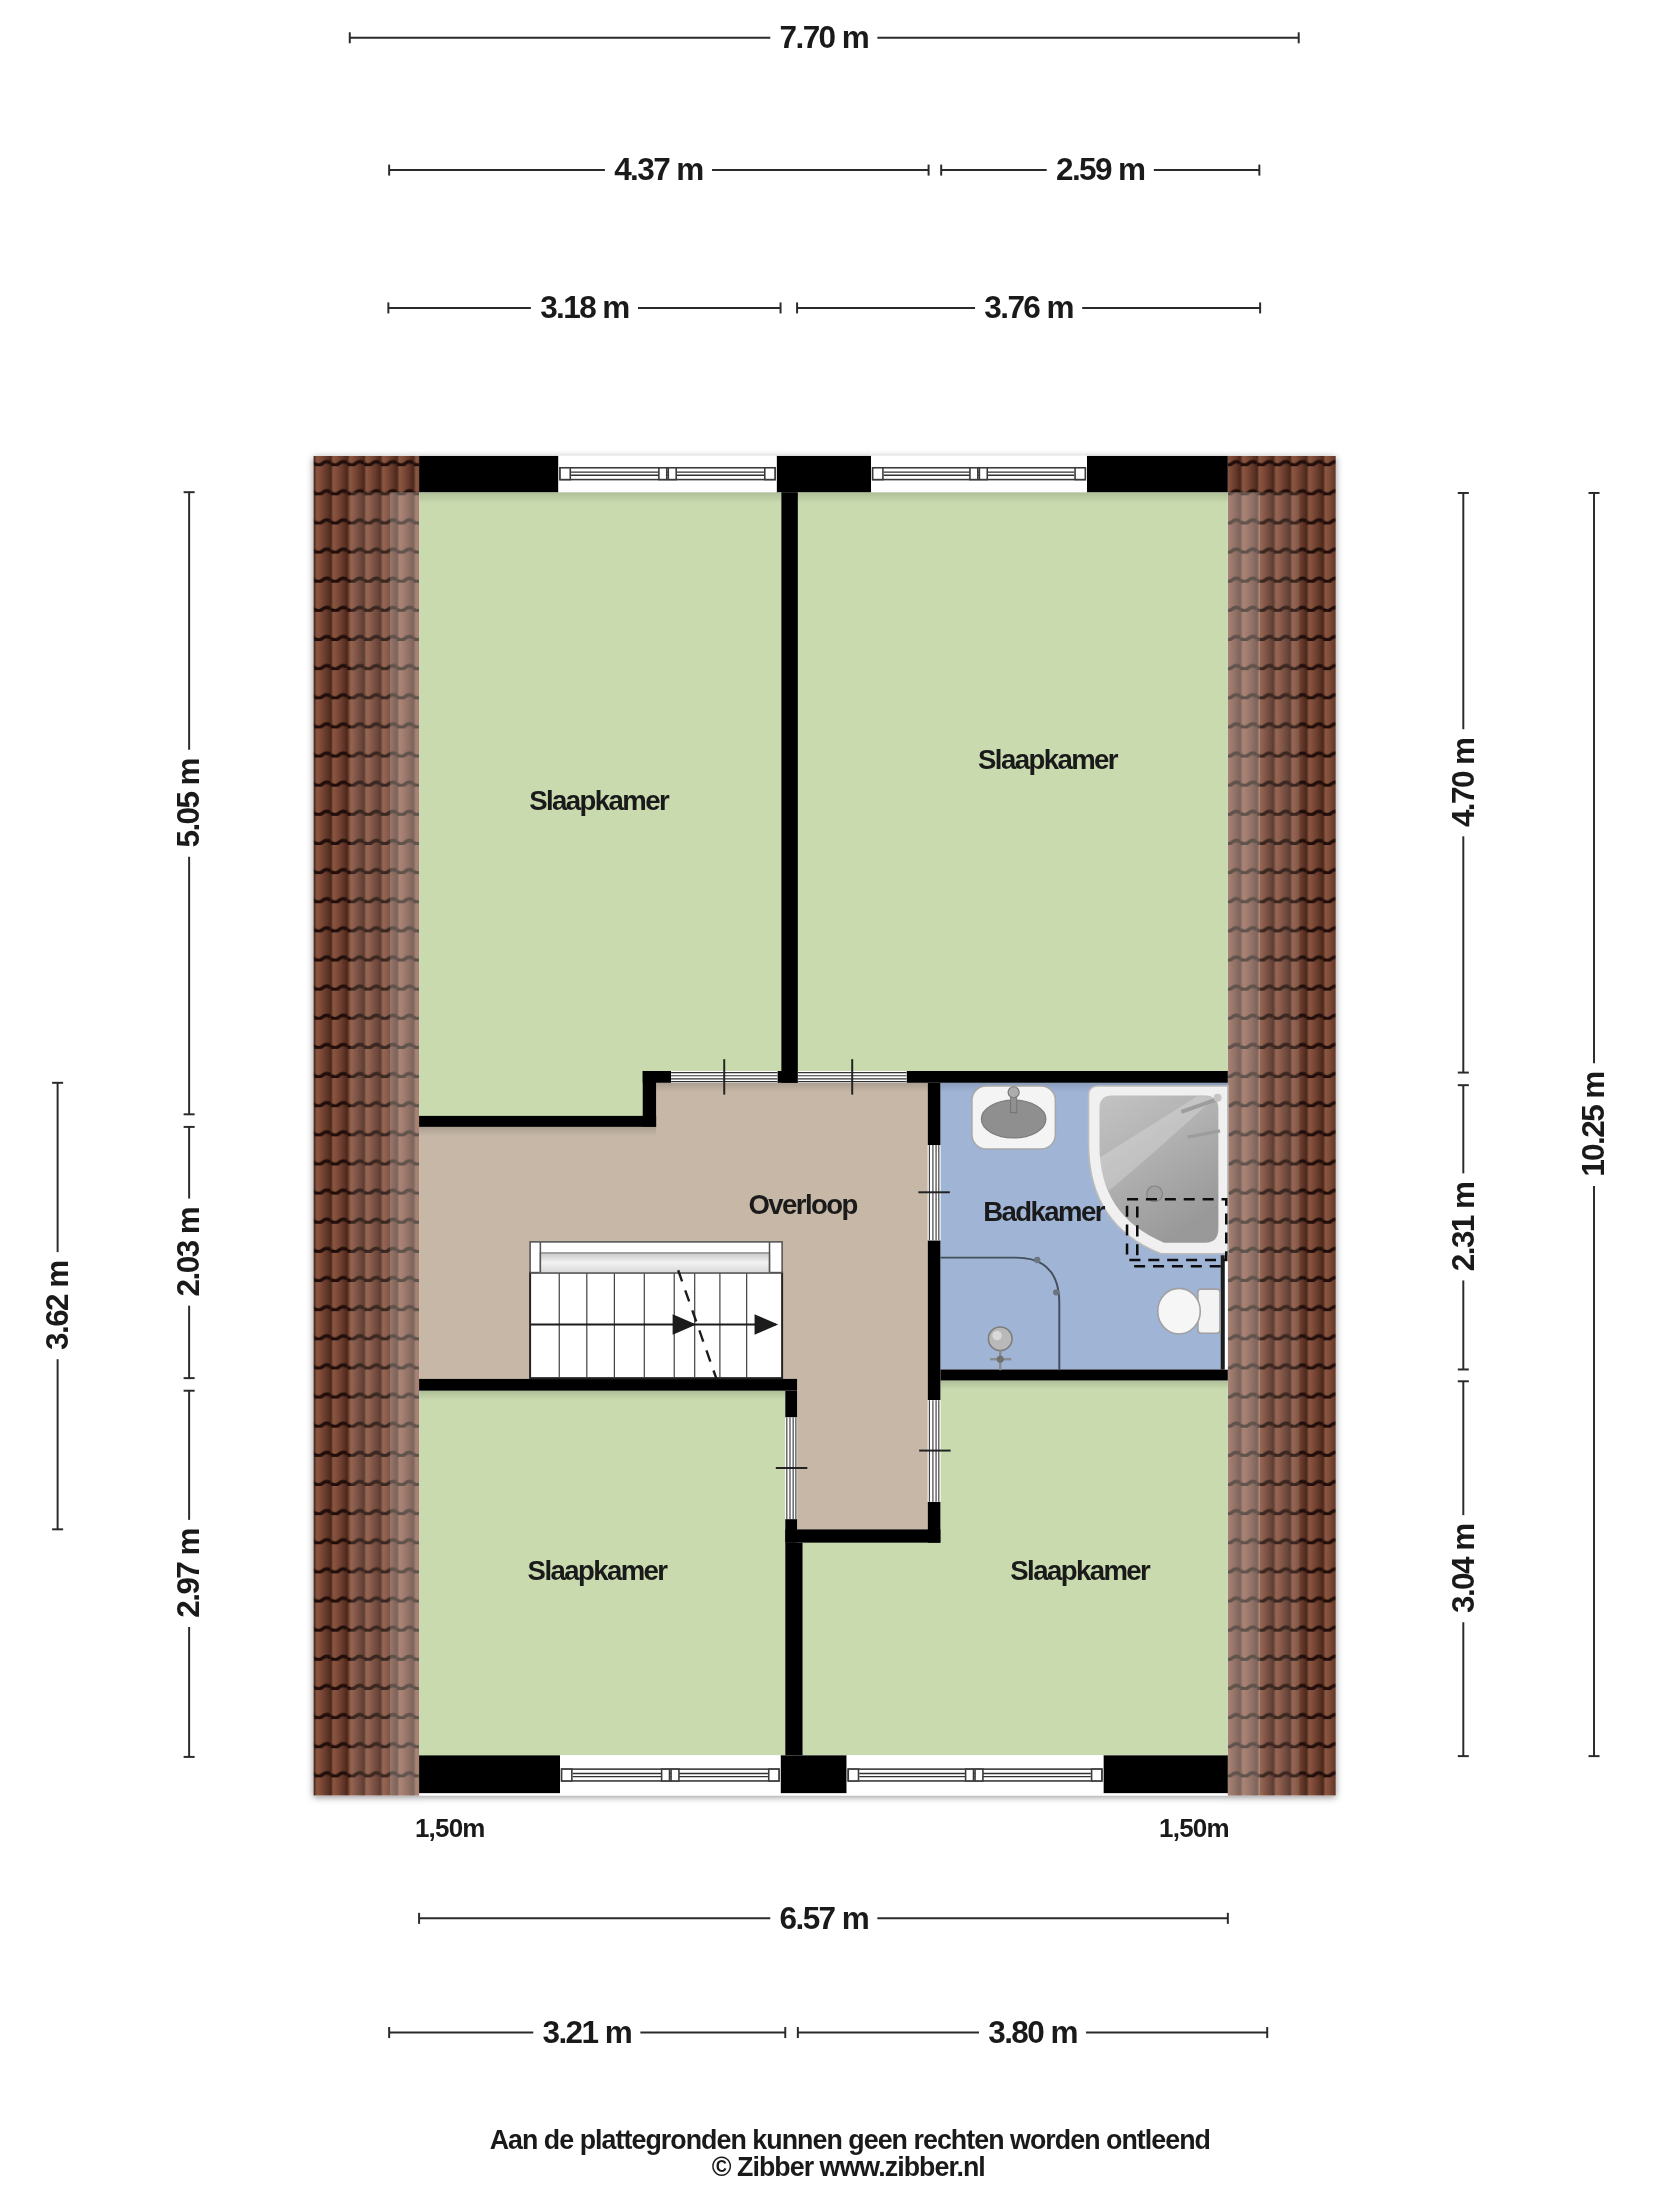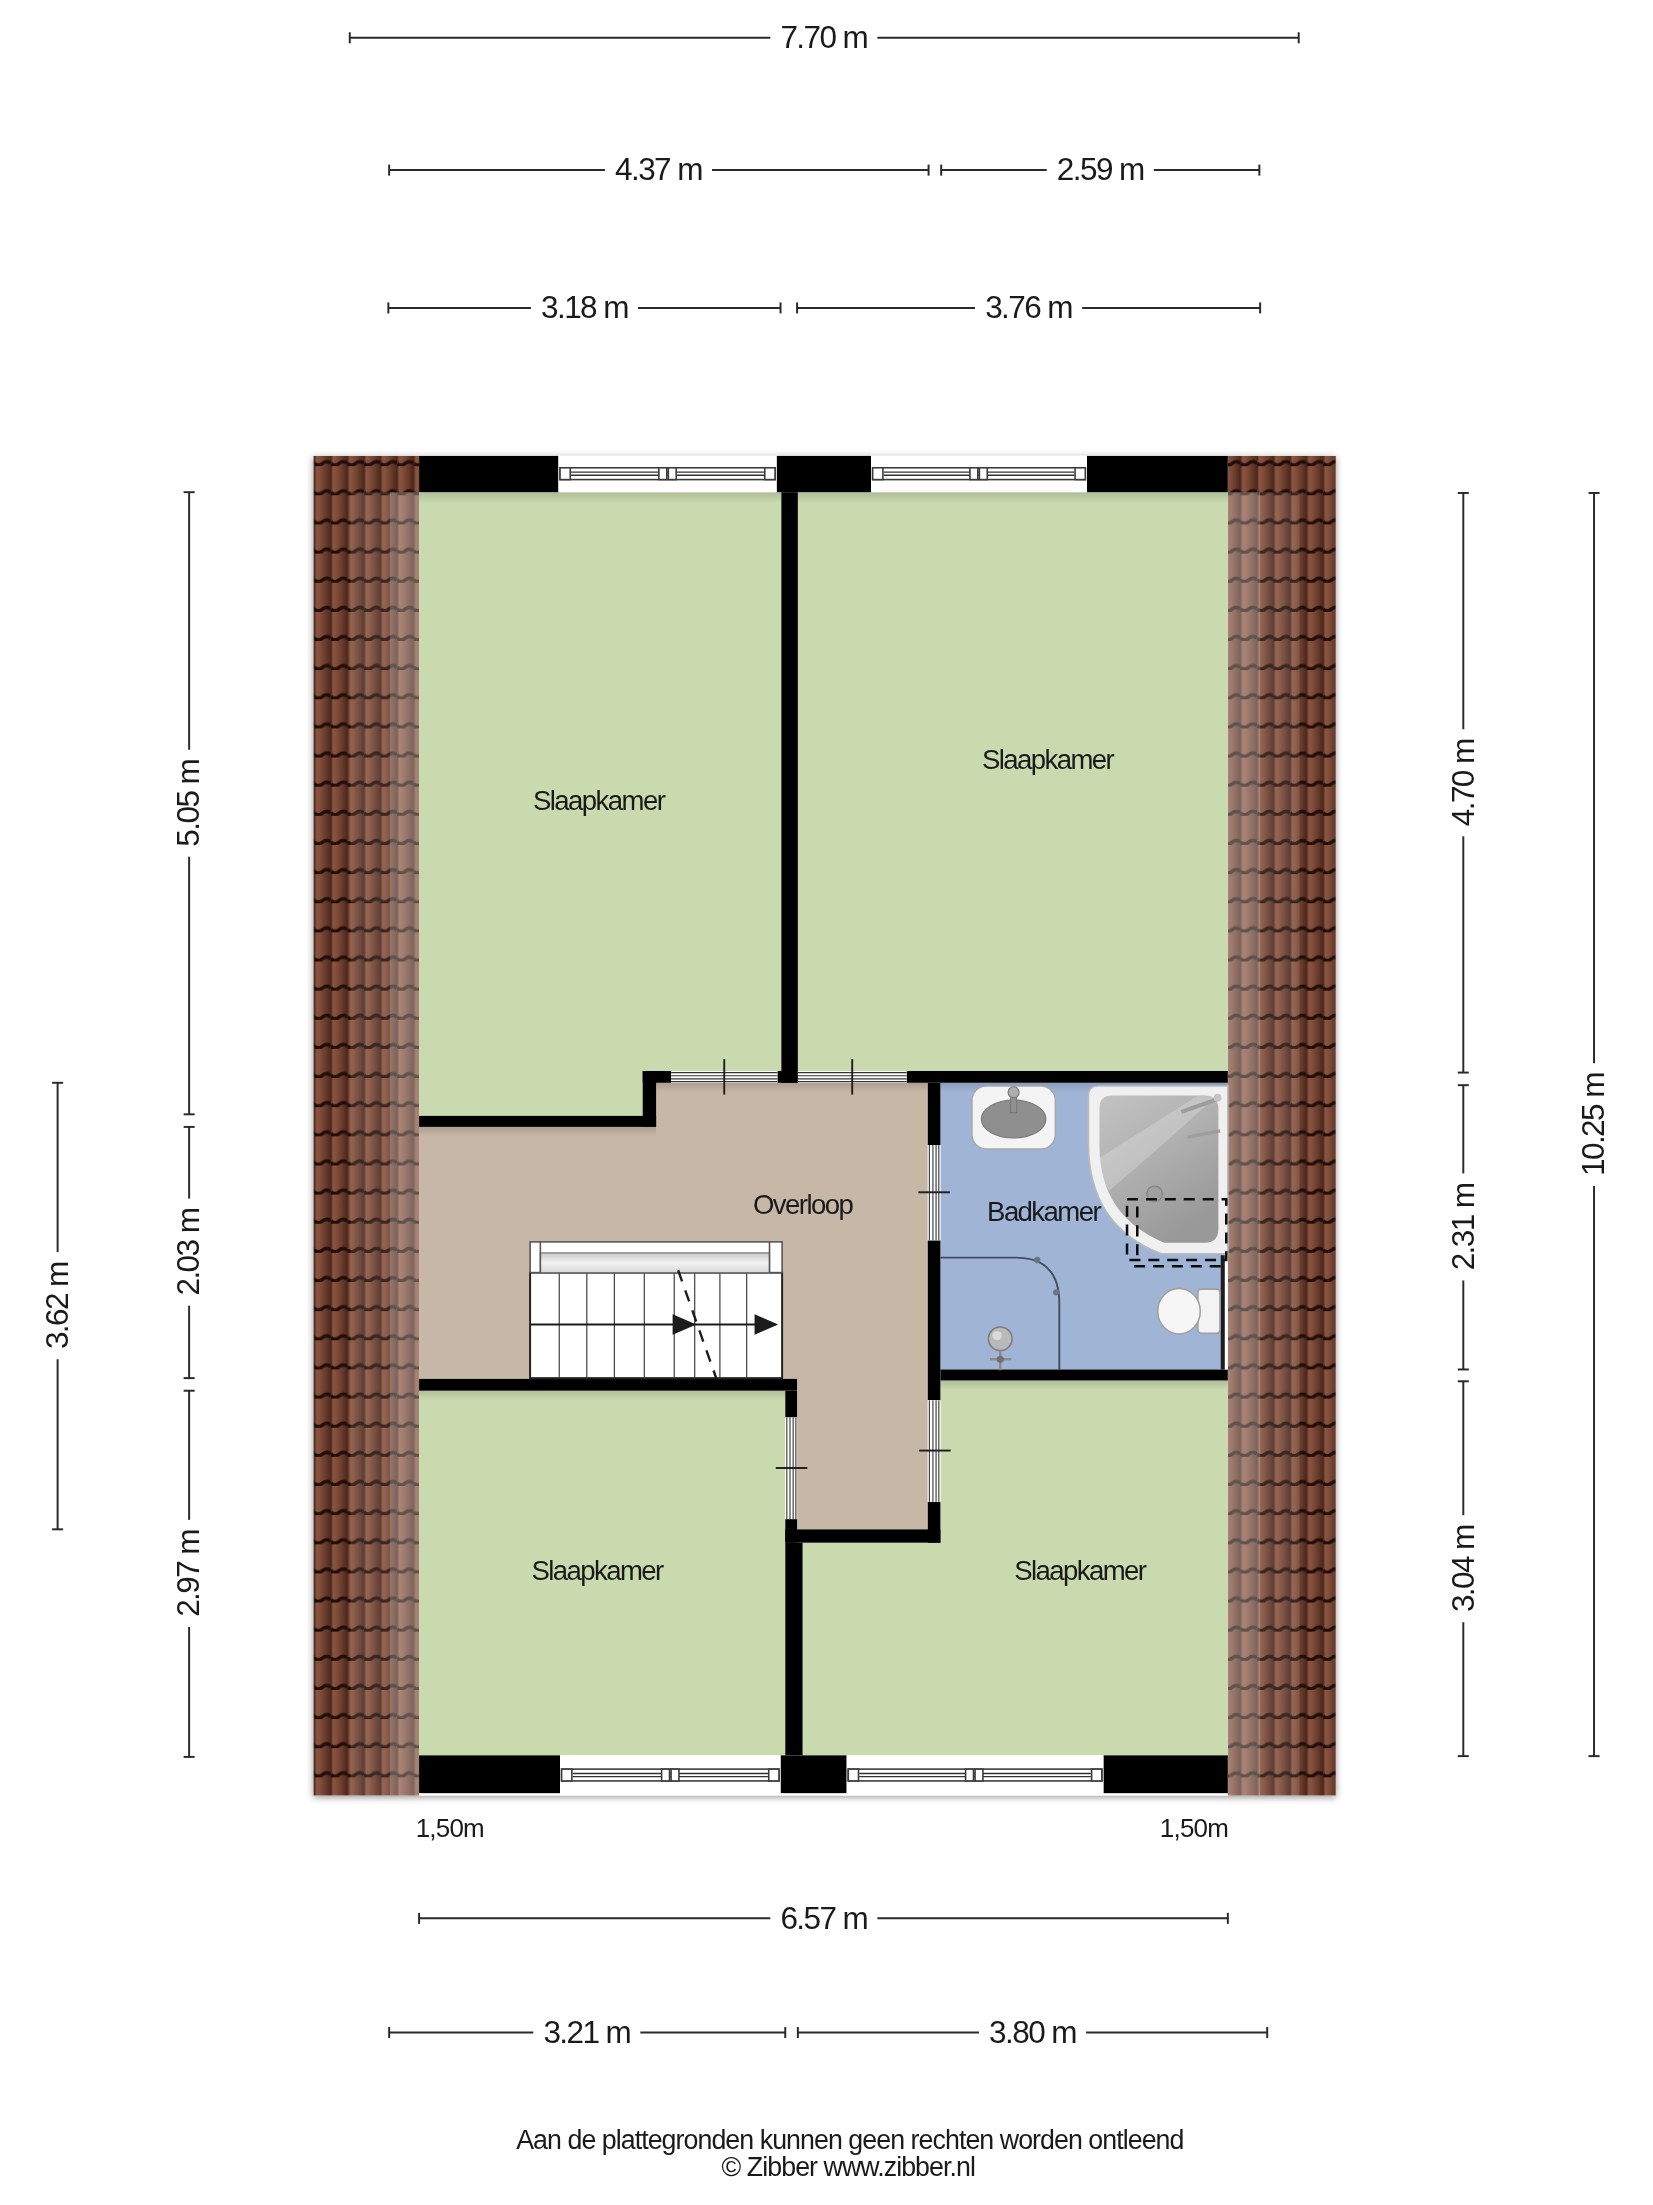--- a/index.html
+++ b/index.html
@@ -1,17 +1,17 @@
 <!DOCTYPE html>
 <html style="font-size:12.6px"><head>
 <meta charset="utf-8">
 <style>
   html,body{margin:0;padding:0;background:#ffffff;}
   #page{position:relative;width:1654px;height:2205px;background:#ffffff;overflow:hidden;
-        font-family:"Liberation Sans", sans-serif;}
+        font-family:"Liberation Sans", sans-serif;font-weight:bold;}
   svg{position:absolute;left:0;top:0;}
   text{font-family:"Liberation Sans", sans-serif;fill:#1a1a1a;}
   .dim{font-size:40px;letter-spacing:-2px;}
   .room{font-size:35px;letter-spacing:-2px;}
   .small{font-size:33px;letter-spacing:-1px;}
   .foot{font-size:34px;letter-spacing:-1.2px;}
 </style>
 </head>
 <body>
 <div id="page">

